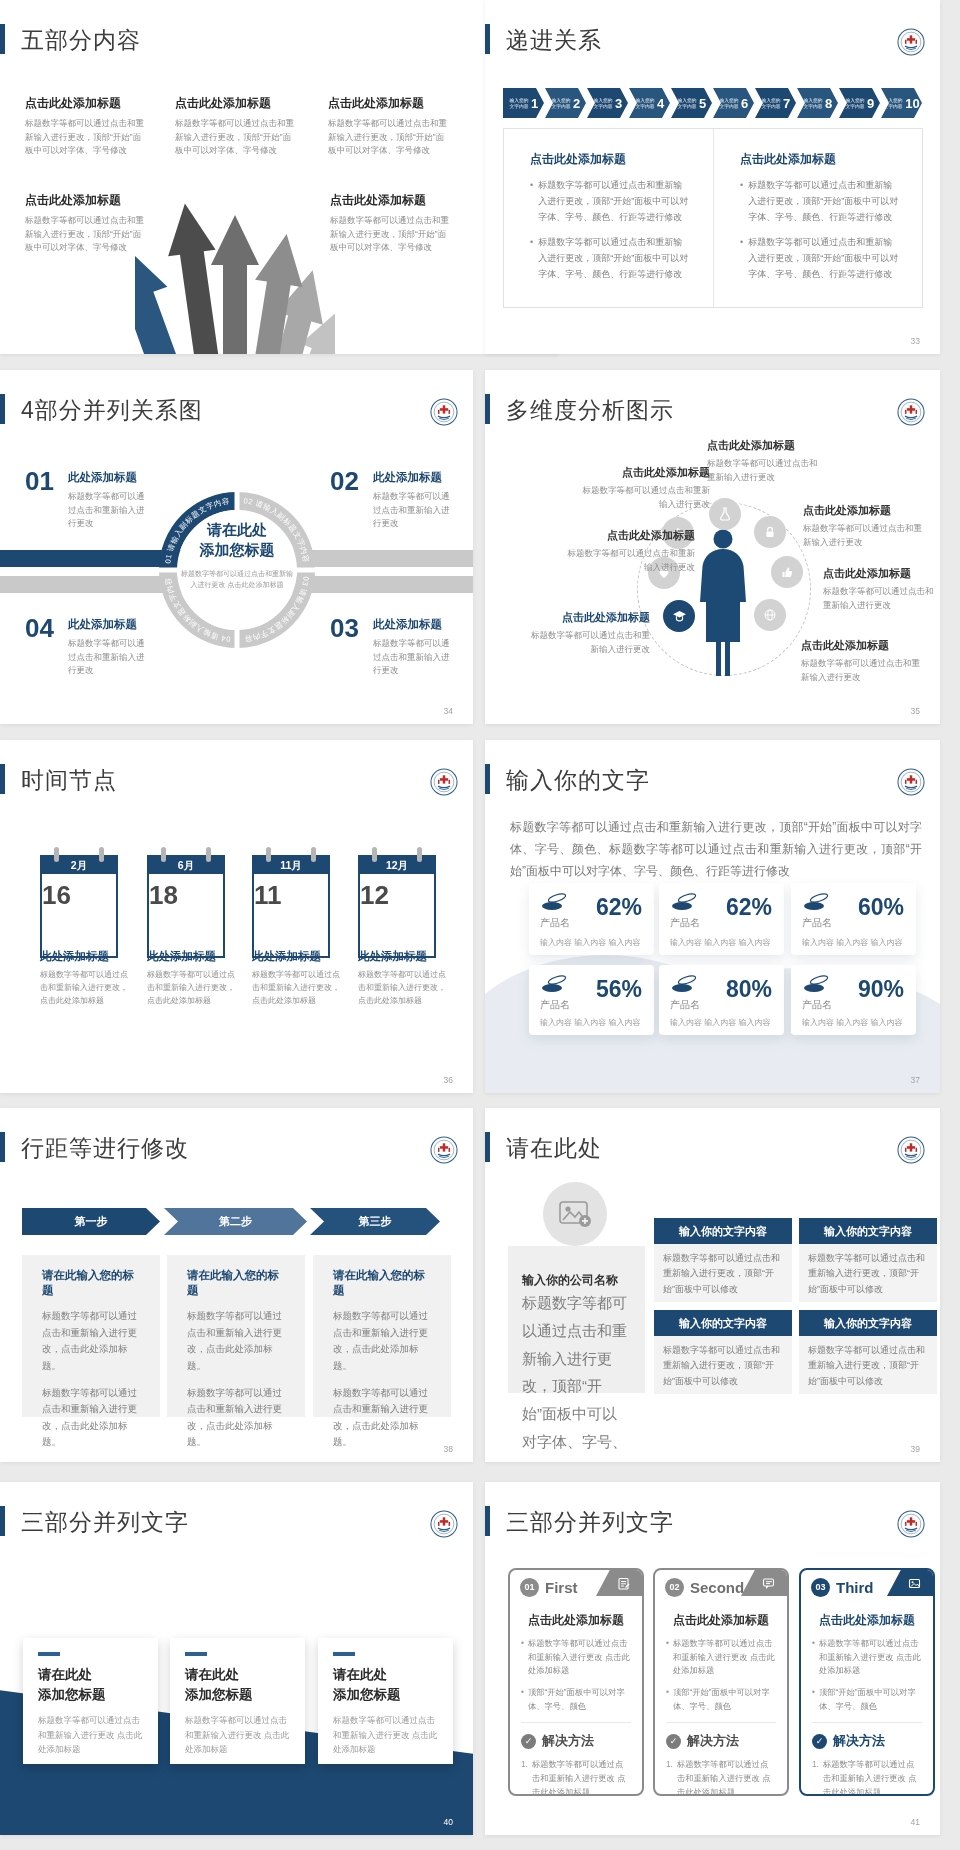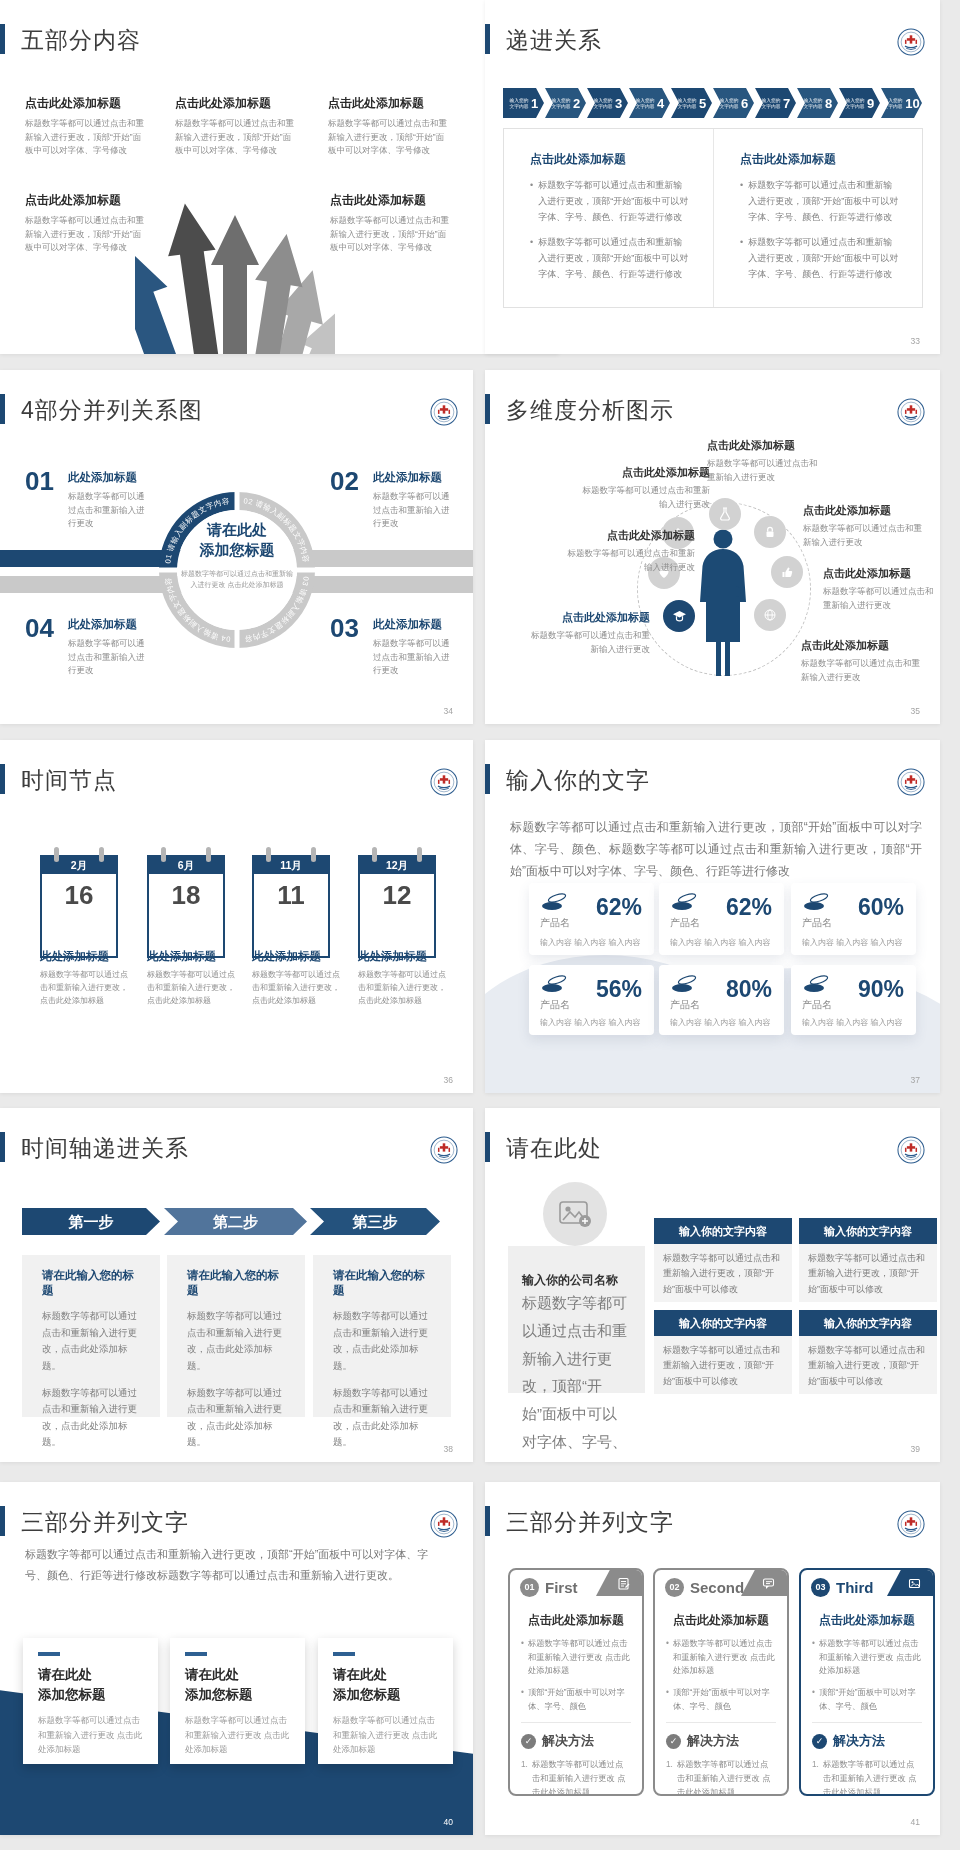--- a/index.html
+++ b/index.html
@@ -63,34 +63,34 @@
   .node.navy{background:#1d4872}
   .m-blk{position:absolute}
   .m-blk .h{font-size:11px;font-weight:bold;color:#333}
   .m-blk .h.blue{color:#1d4872}
   .m-blk .b{font-size:8.5px;color:#8d8d8d;line-height:1.6;margin-top:4px}
   .ra{text-align:right}
 
   
   .cal{position:absolute;top:115px;width:78px;height:103px;border:2px solid #1d4872;background:#fff;box-sizing:border-box}
   .cal .mh{height:17px;background:#1d4872;color:#fff;font-size:10.5px;font-weight:bold;text-align:center;line-height:17px}
-  .cal .day{font-size:26px;font-weight:bold;color:#4a4a4a;text-align:center;margin-top:6px}
+  .cal .day{font-size:26px;font-weight:bold;color:#4a4a4a;text-align:left;margin-top:6px}
   .pin{position:absolute;top:-10px;width:5px;height:15px;background:#b5b5b5;border-radius:2.5px}
   .cap{position:absolute;top:209px;width:90px}
 
   
   .hill{position:absolute;background:#e8ecf2;border-radius:50%}
   .pcard{position:absolute;width:125px;background:#fff;border-radius:4px;box-shadow:0 5px 12px rgba(80,95,120,.13)}
   .pcard .lab{position:absolute;left:11px;top:33px;font-size:10px;color:#8a8a8a}
   .pcard .pct{position:absolute;right:12px;top:11px;font-size:23px;font-weight:bold;color:#1d4872}
   .pcard .sub{position:absolute;left:11px;bottom:7px;font-size:8px;color:#9b9b9b;white-space:nowrap}
   .pcard svg{position:absolute;left:11px;top:8px}
 
   
-  .sarrow{position:absolute;top:100px;height:27px;color:#fff;font-size:15px;font-weight:bold;text-align:center;line-height:27px}
+  .sarrow{position:absolute;top:100px;height:27px;color:#fff;font-size:11px;font-weight:bold;text-align:center;line-height:27px}
   .sa2{clip-path:polygon(0 0,calc(100% - 14px) 0,100% 50%,calc(100% - 14px) 100%,0 100%,14px 50%)}
   .sa1{clip-path:polygon(0 0,calc(100% - 14px) 0,100% 50%,calc(100% - 14px) 100%,0 100%)}
   .tcard{position:absolute;top:147px;width:138px;height:162px;background:#f1f1f1;box-sizing:border-box;padding:13px 20px}
   .tcard .p{font-size:9.5px;color:#7d7d7d;line-height:1.75;margin-top:10px}
 
   
   .imgcircle{position:absolute;left:58px;top:74px;width:64px;height:64px;border-radius:50%;background:#e3e3e3;display:flex;align-items:center;justify-content:center}
   .company{position:absolute;left:23px;top:138px;width:137px;height:147px;background:#efefef;box-sizing:border-box;padding:26px 14px 0}
   .company .h{font-size:12px;font-weight:bold;color:#333}
   .company .b{font-size:15px;color:#7d7d7d;line-height:1.85;margin-top:0}
@@ -528,21 +528,21 @@
     <div class="lab">产品名</div>
     <div class="pct">90%</div>
     <div class="sub">输入内容 输入内容 输入内容</div>
   </div>
 
   <div class="pnum">37</div>
 </div>
 
 <div class="slide" id="s38">
   <div class="accent"></div>
-  <div class="stitle">时间轴递进关系</div>
+  <div class="stitle">行距等进行修改</div>
   <svg class="logo" viewBox="0 0 44 44">
       <use href="#emblem"></use>
     </svg>
 
   <div class="sarrow sa1" style="left:22px;width:138px;background:#1d4872">第一步</div>
   <div class="sarrow sa2" style="left:164px;width:143px;background:#51749b">第二步</div>
   <div class="sarrow sa2" style="left:310px;width:130px;background:#24527d">第三步</div>
 
   <div class="tcard" style="left:22px">
     <div class="hnavy">请在此输入您的标题</div>
@@ -598,21 +598,20 @@
 </div>
 
 <div class="slide" id="s40">
   <div class="wave"></div>
   <div class="accent"></div>
   <div class="stitle">三部分并列文字</div>
   <svg class="logo" viewBox="0 0 44 44">
       <use href="#emblem"></use>
     </svg>
 
-  <div style="position:absolute;left:25px;top:62px;width:425px;font-size:11px;color:#777;line-height:1.9">标题数字等都可以通过点击和重新输入进行更改，顶部“开始”面板中可以对字体、字号、颜色、行距等进行修改标题数字等都可以通过点击和重新输入进行更改。</div>
 
   <div class="wcard" style="left:23px">
     <div class="dash"></div>
     <div class="h"><span>请在此处</span><br><span>添加您标题</span></div>
     <div class="b">标题数字等都可以通过点击和重新输入进行更改 点击此处添加标题</div>
   </div>
   <div class="wcard" style="left:170px">
     <div class="dash"></div>
     <div class="h"><span>请在此处</span><br><span>添加您标题</span></div>
     <div class="b">标题数字等都可以通过点击和重新输入进行更改 点击此处添加标题</div>

